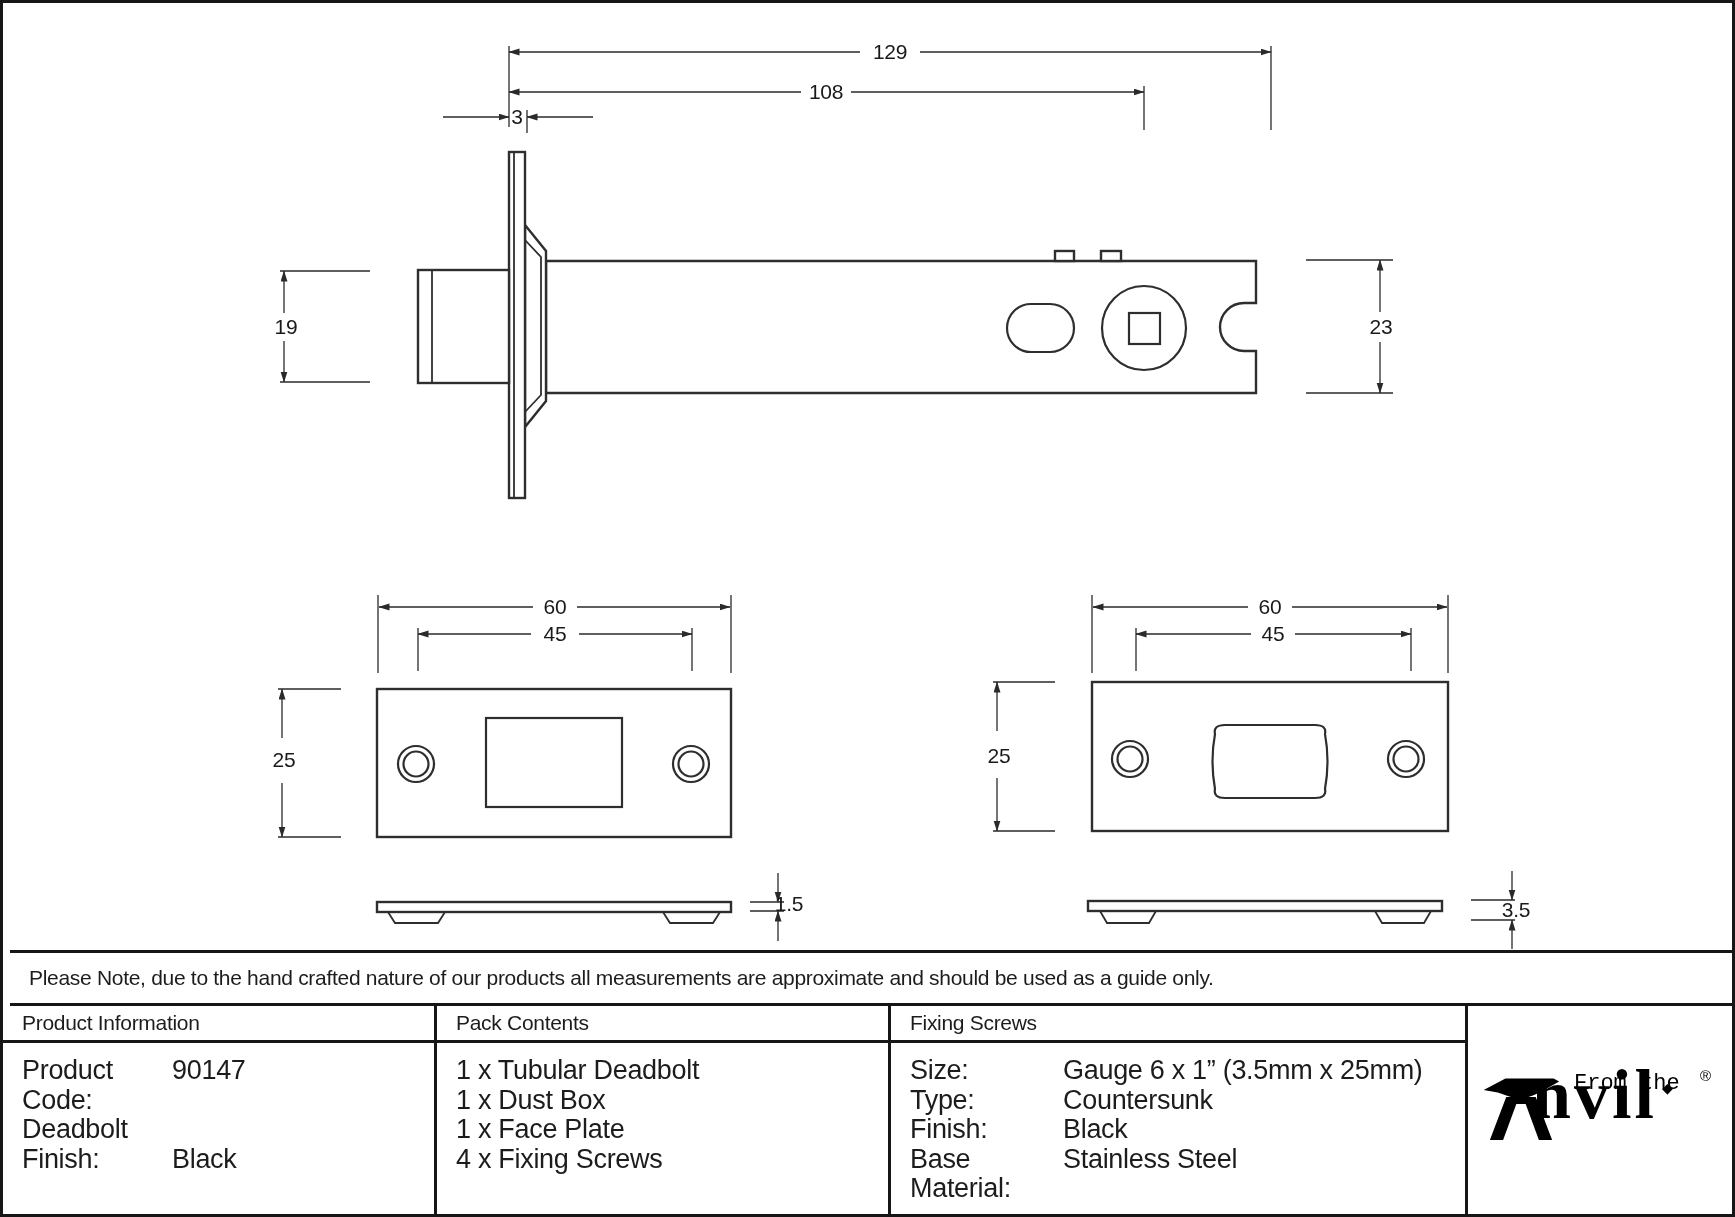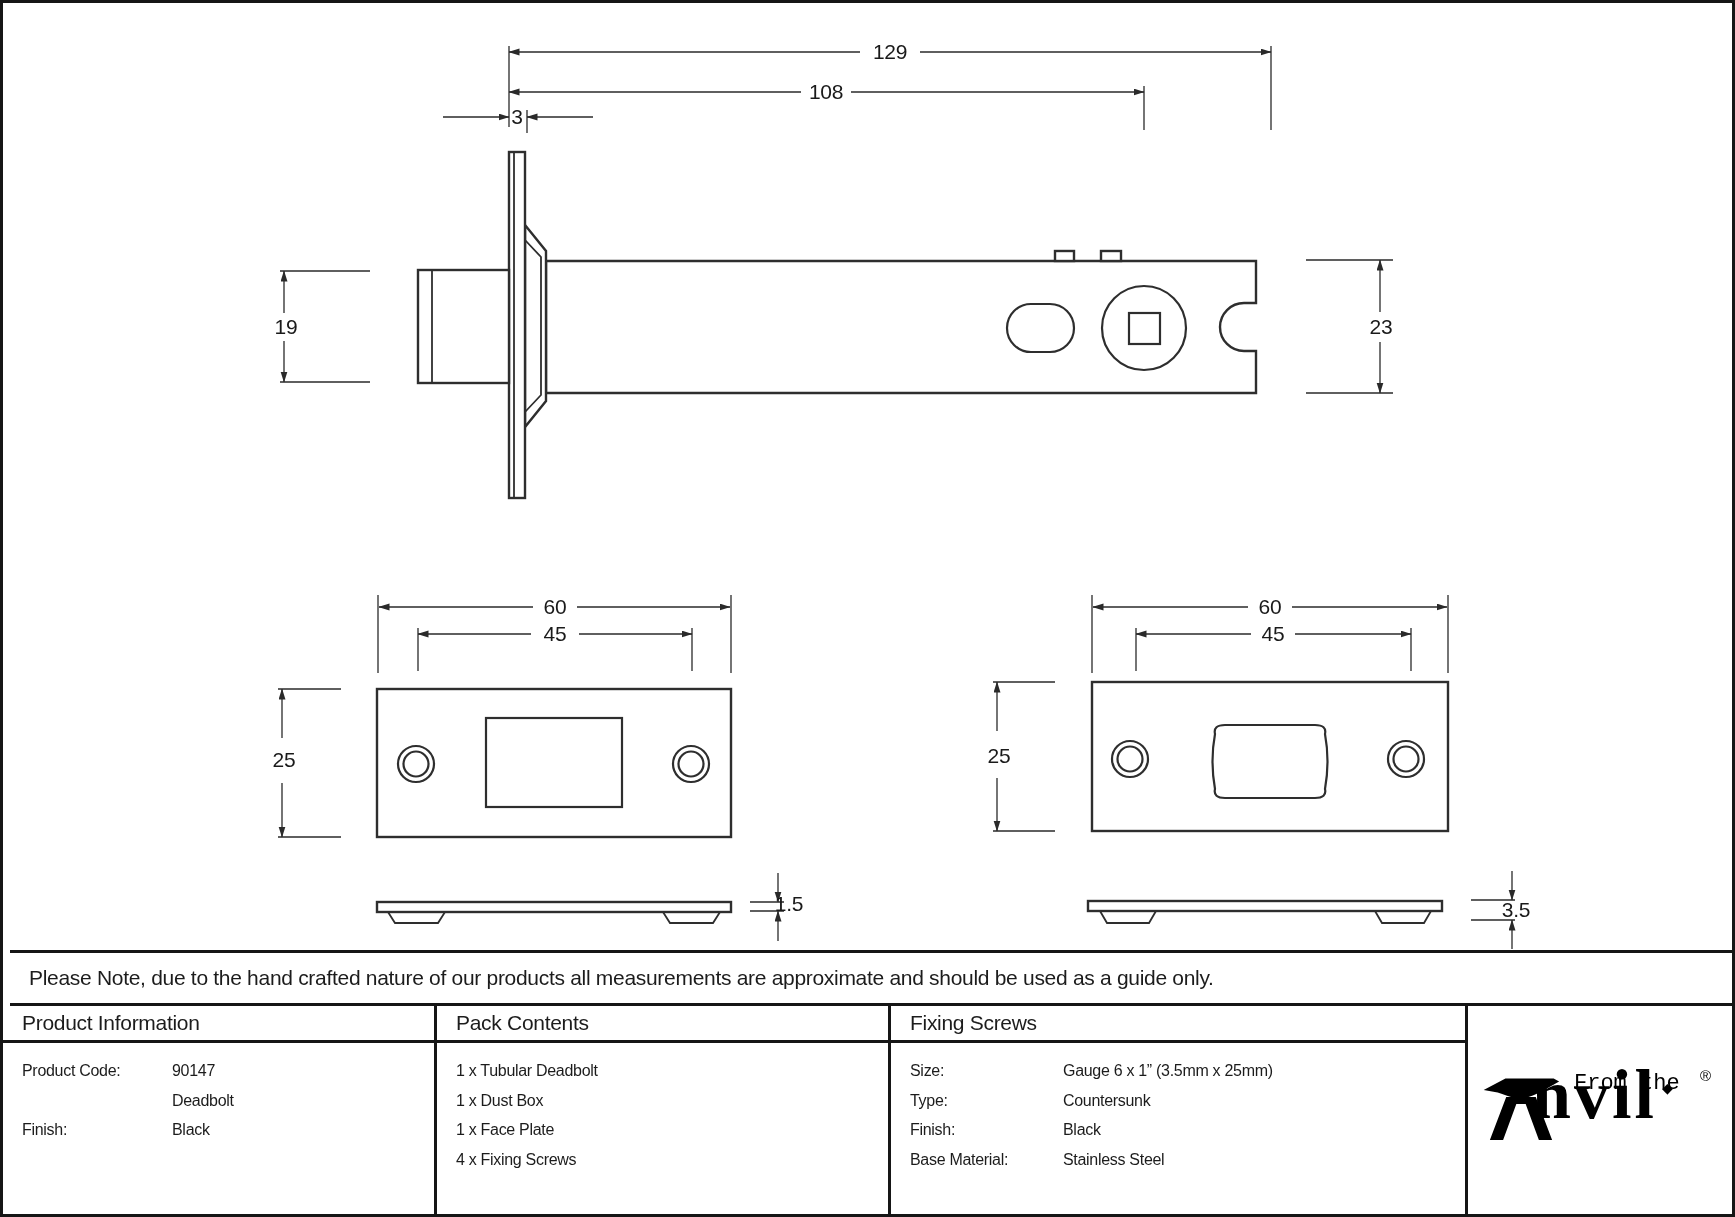--- a/index.html
+++ b/index.html
@@ -16,25 +16,25 @@
   #note{position:absolute;left:0;right:0;top:947px;height:56px;box-sizing:border-box;
         border-top:3px solid #161616;border-bottom:3px solid #161616;
         display:flex;align-items:center;padding-left:19px;font-size:21px;letter-spacing:-0.3px;margin-left:7px;}
   
   #btable{position:absolute;left:0;right:0;top:1003px;bottom:0;display:flex;}
   .col{box-sizing:border-box;border-right:3px solid #161616;}
   .col-1{width:434px;} .col-2{width:454px;} .col-3{width:577px;}
   .col-logo{flex:1;border-right:none;display:flex;align-items:center;justify-content:center;}
   .thead{height:37px;box-sizing:border-box;border-bottom:3px solid #161616;display:flex;align-items:center;
          padding-left:19px;font-size:21px;letter-spacing:-0.3px;}
-  .tbody{padding:13px 16px 0 19px;font-size:16px;line-height:29.6px;letter-spacing:-0.3px;}
+  .tbody{padding:13px 16px 0 19px;font-size:27px;line-height:29.6px;letter-spacing:-0.3px;}
   .trow{display:flex;}
   .lbl{width:150px;flex:none;}
   .col-3 .lbl{width:153px;}
-  .indent{margin-left:150px;}
+  .indent{}
   
   .anvil-logo{position:relative;width:252px;height:86px;}
   .anvil-a{position:absolute;left:0;top:6px;width:94px;height:70px;}
   .from-the{position:absolute;left:100px;top:4px;font-family:Liberation Mono, monospace;font-size:22px;color:#000000;}
   .brand-diamond{position:absolute;left:188px;top:13px;font-size:14px;color:#000;}
   .brand-nvil{position:absolute;left:58px;top:-7px;font-family:"Liberation Serif",serif;font-weight:bold;
               font-size:70px;line-height:1;letter-spacing:3px;color:#000;}
   .brand-reg{position:absolute;left:226px;top:0px;font-size:15px;color:#000;}
 </style>
 </head>

